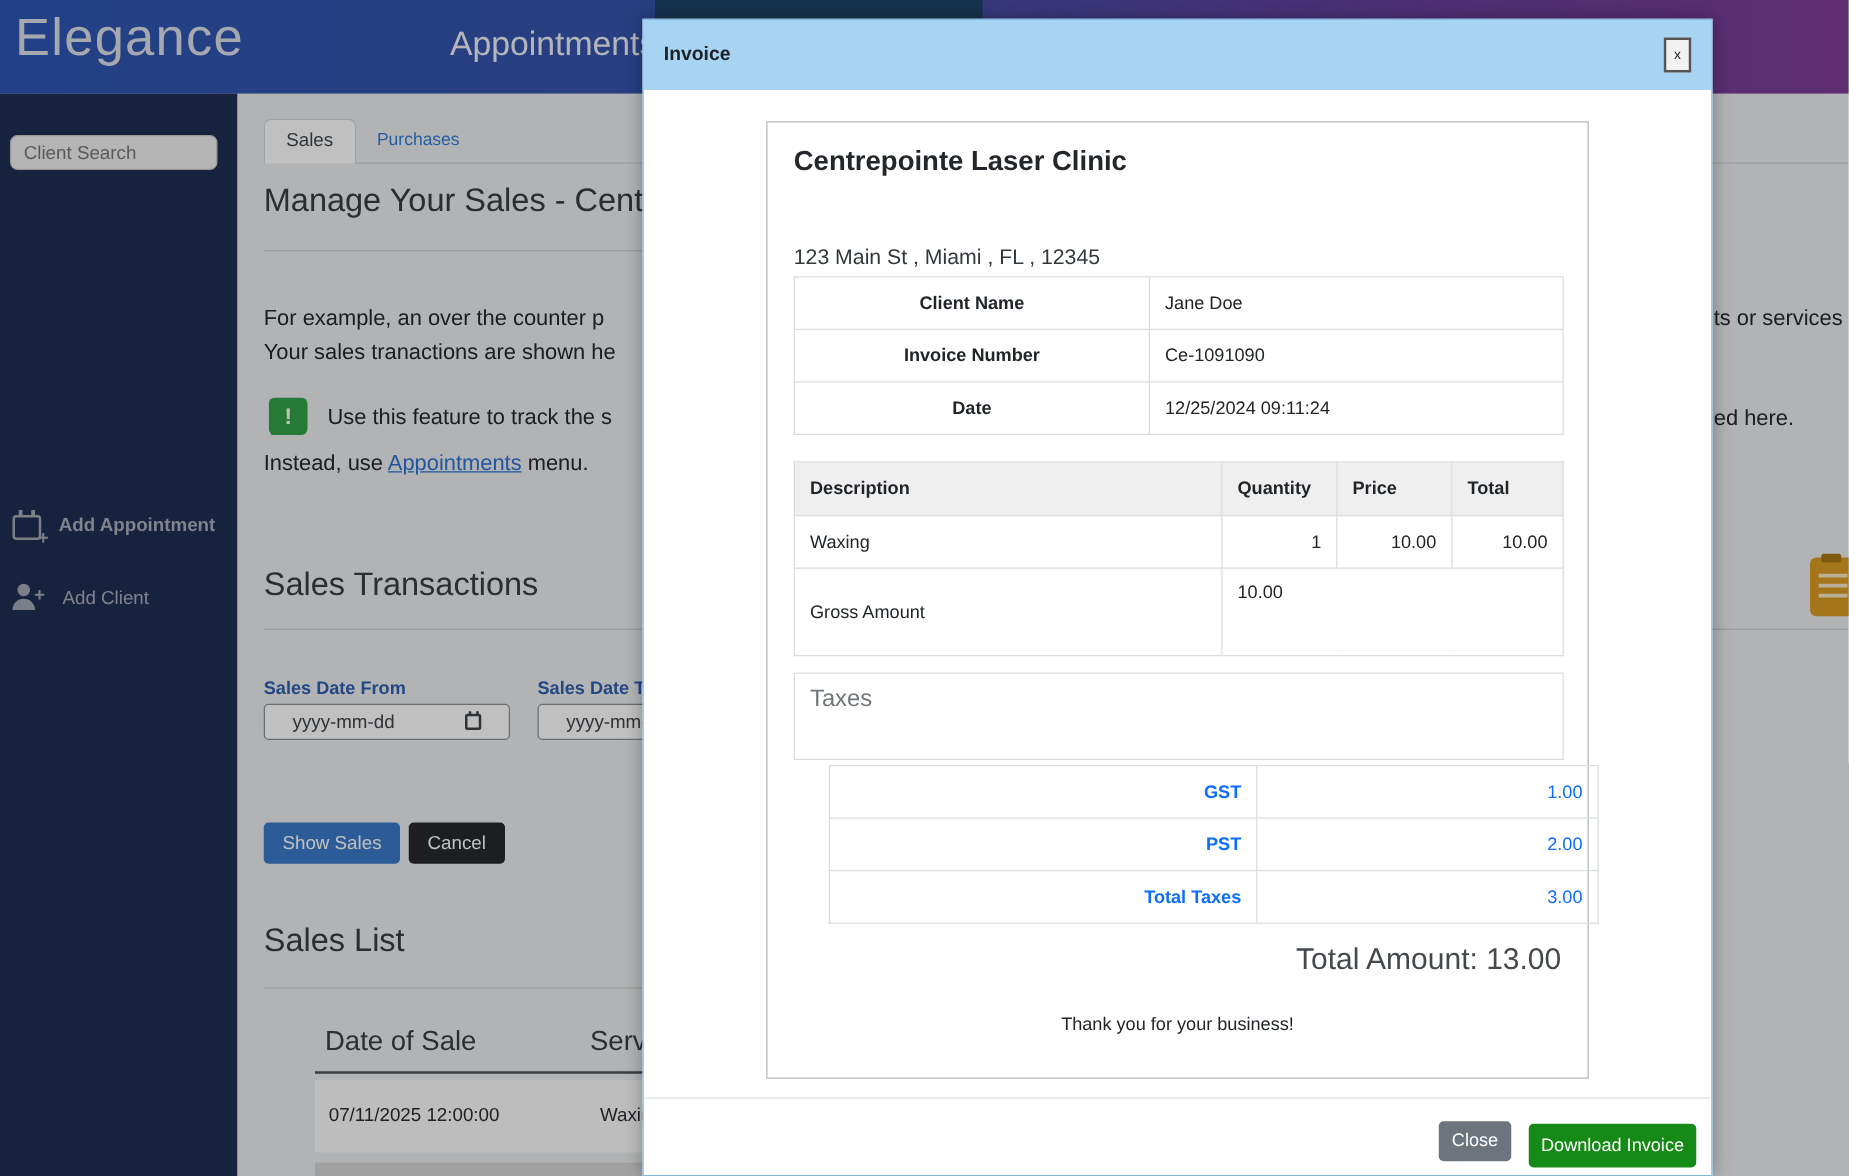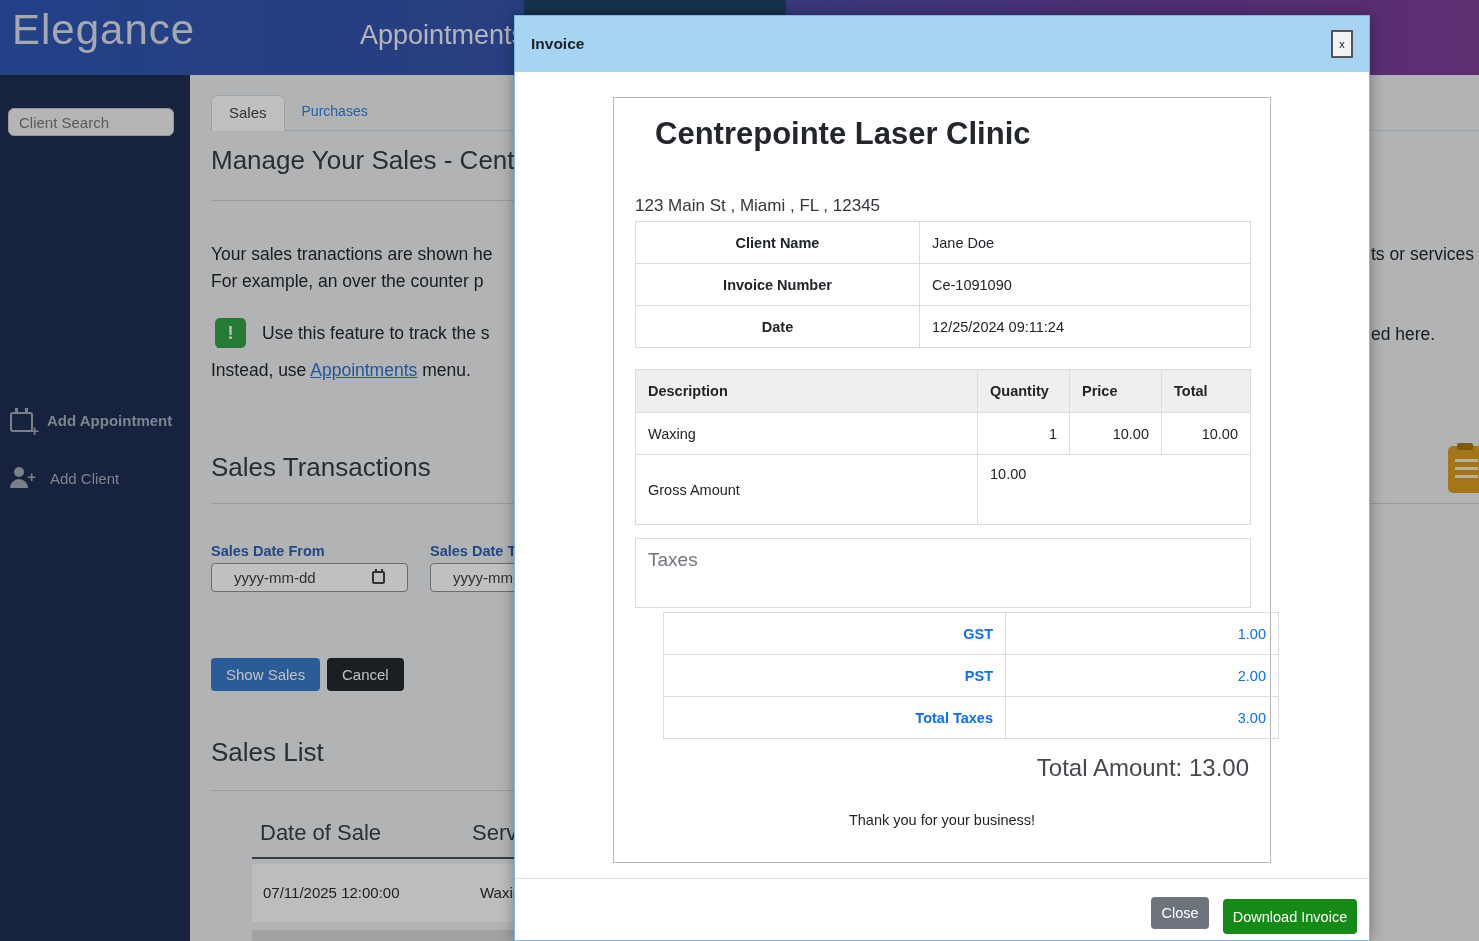--- a/index.html
+++ b/index.html
@@ -71,21 +71,21 @@
   .backdrop { position:absolute; left:0; top:0; width:1479px; height:941px; background:rgba(10,10,12,0.26); z-index:50; }
 
   
   .modal { position:absolute; left:514px; top:15px; width:856px; height:926px; background:#fff; z-index:100;
            border:1px solid #7fb8e2; box-shadow:0 0 14px rgba(0,0,0,0.35); }
   .modal-header { height:56px; background:#a7d4f2; display:flex; align-items:center; justify-content:space-between; padding:0 16px; }
   .modal-title { font-size:15.5px; font-weight:bold; color:#1d2125; }
   .modal-close { width:22px; height:28px; background:#f2f2f2; border:2px solid #555; font-size:11px; color:#222;
                  display:flex; align-items:center; justify-content:center; cursor:pointer; font-family:"Liberation Sans", sans-serif; }
   .invoice-card { position:absolute; left:98px; top:81px; width:658px; height:766px; border:1px solid #b3b7bb; background:#fff; }
-  .clinic-name { position:absolute; left:21px; top:18px; font-size:31px; font-weight:600; color:#23272b;margin-left:20px; }
+  .clinic-name { position:absolute; left:21px; top:18px; font-size:22px; font-weight:600; color:#23272b; }
   .clinic-address { position:absolute; left:21px; top:98px; font-size:17px; color:#33383d; }
   .inv-table { position:absolute; left:21px; width:616px; border-collapse:collapse; table-layout:fixed; }
   .inv-table td, .inv-table th { border:1px solid #d9dde0; font-size:14.5px; color:#212529; padding:0 12px; height:42px; text-align:left; }
   .t-info { top:123px; }
   .t-info .lbl { width:284px; font-weight:bold;text-align:center; }
   .t-items { top:271px; }
   .t-items th { background:#efefef; font-weight:bold; height:43px; }
   .t-items .num { text-align:right; }
   .gross-lbl { font-size:20px; color:#70767c; height:70px !important; }
   .gross-val { font-size:20px; color:#70767c; text-align:right; vertical-align:top; padding-top:11px !important; height:70px !important; }
@@ -126,22 +126,22 @@
 <div class="content">
   <div class="tabs">
     <div class="tab-sales">Sales</div>
     <div class="tab-purchases">Purchases</div>
   </div>
 
   <div class="page-heading">Manage Your Sales - Centrepo</div>
   <div class="hr1"></div>
 
   <div class="para">
+    <div>For example, an over the counter p</div>
     <div>Your sales tranactions are shown he</div>
-    <div>For example, an over the counter p</div>
   </div>
 
   <div class="alert-row">
     <span class="alert-icon">!</span>
     <span class="alert-text">Use this feature to track the s</span>
   </div>
 
   <div class="instead-line">
     <span>Instead, use</span>
     <span class="link">Appointments</span>

